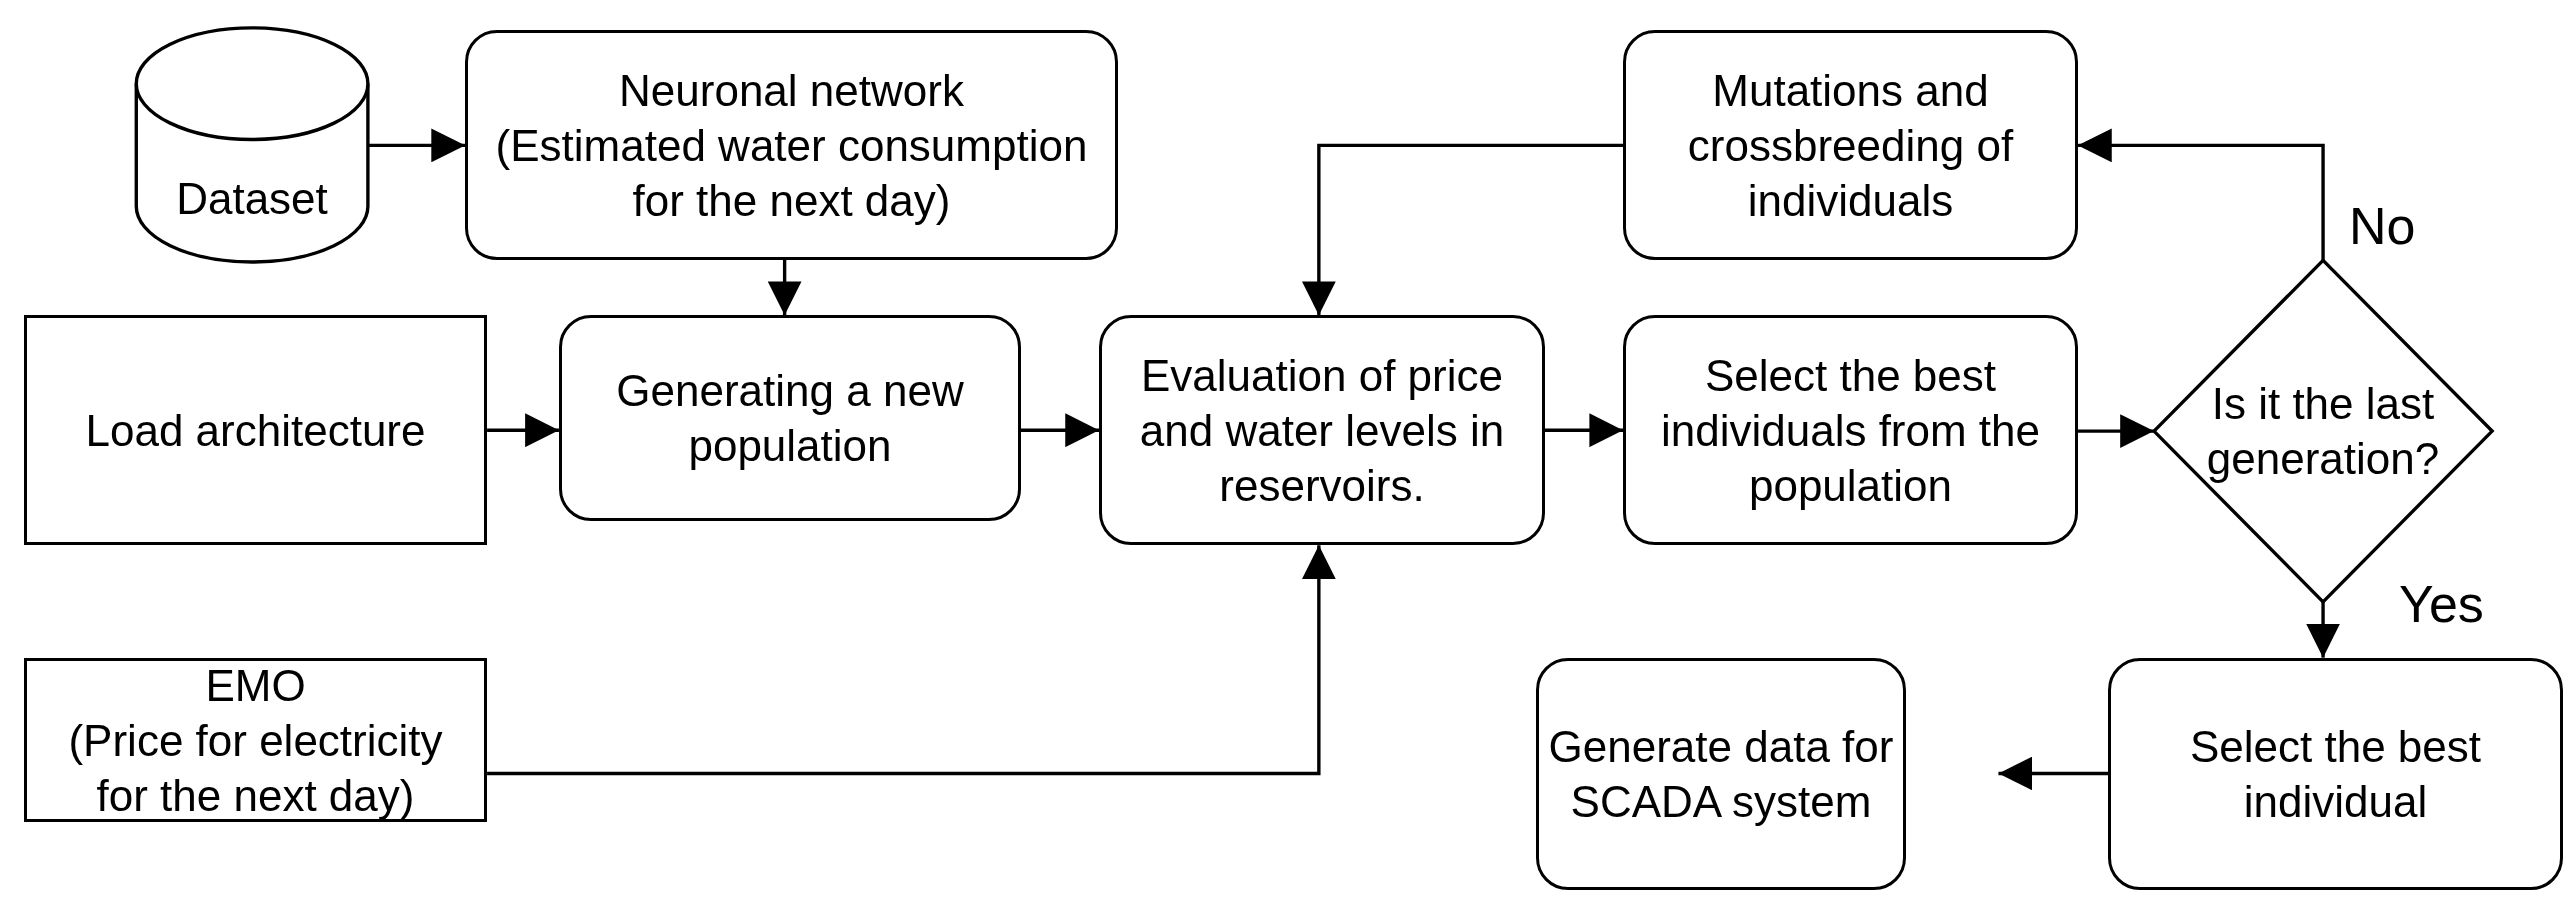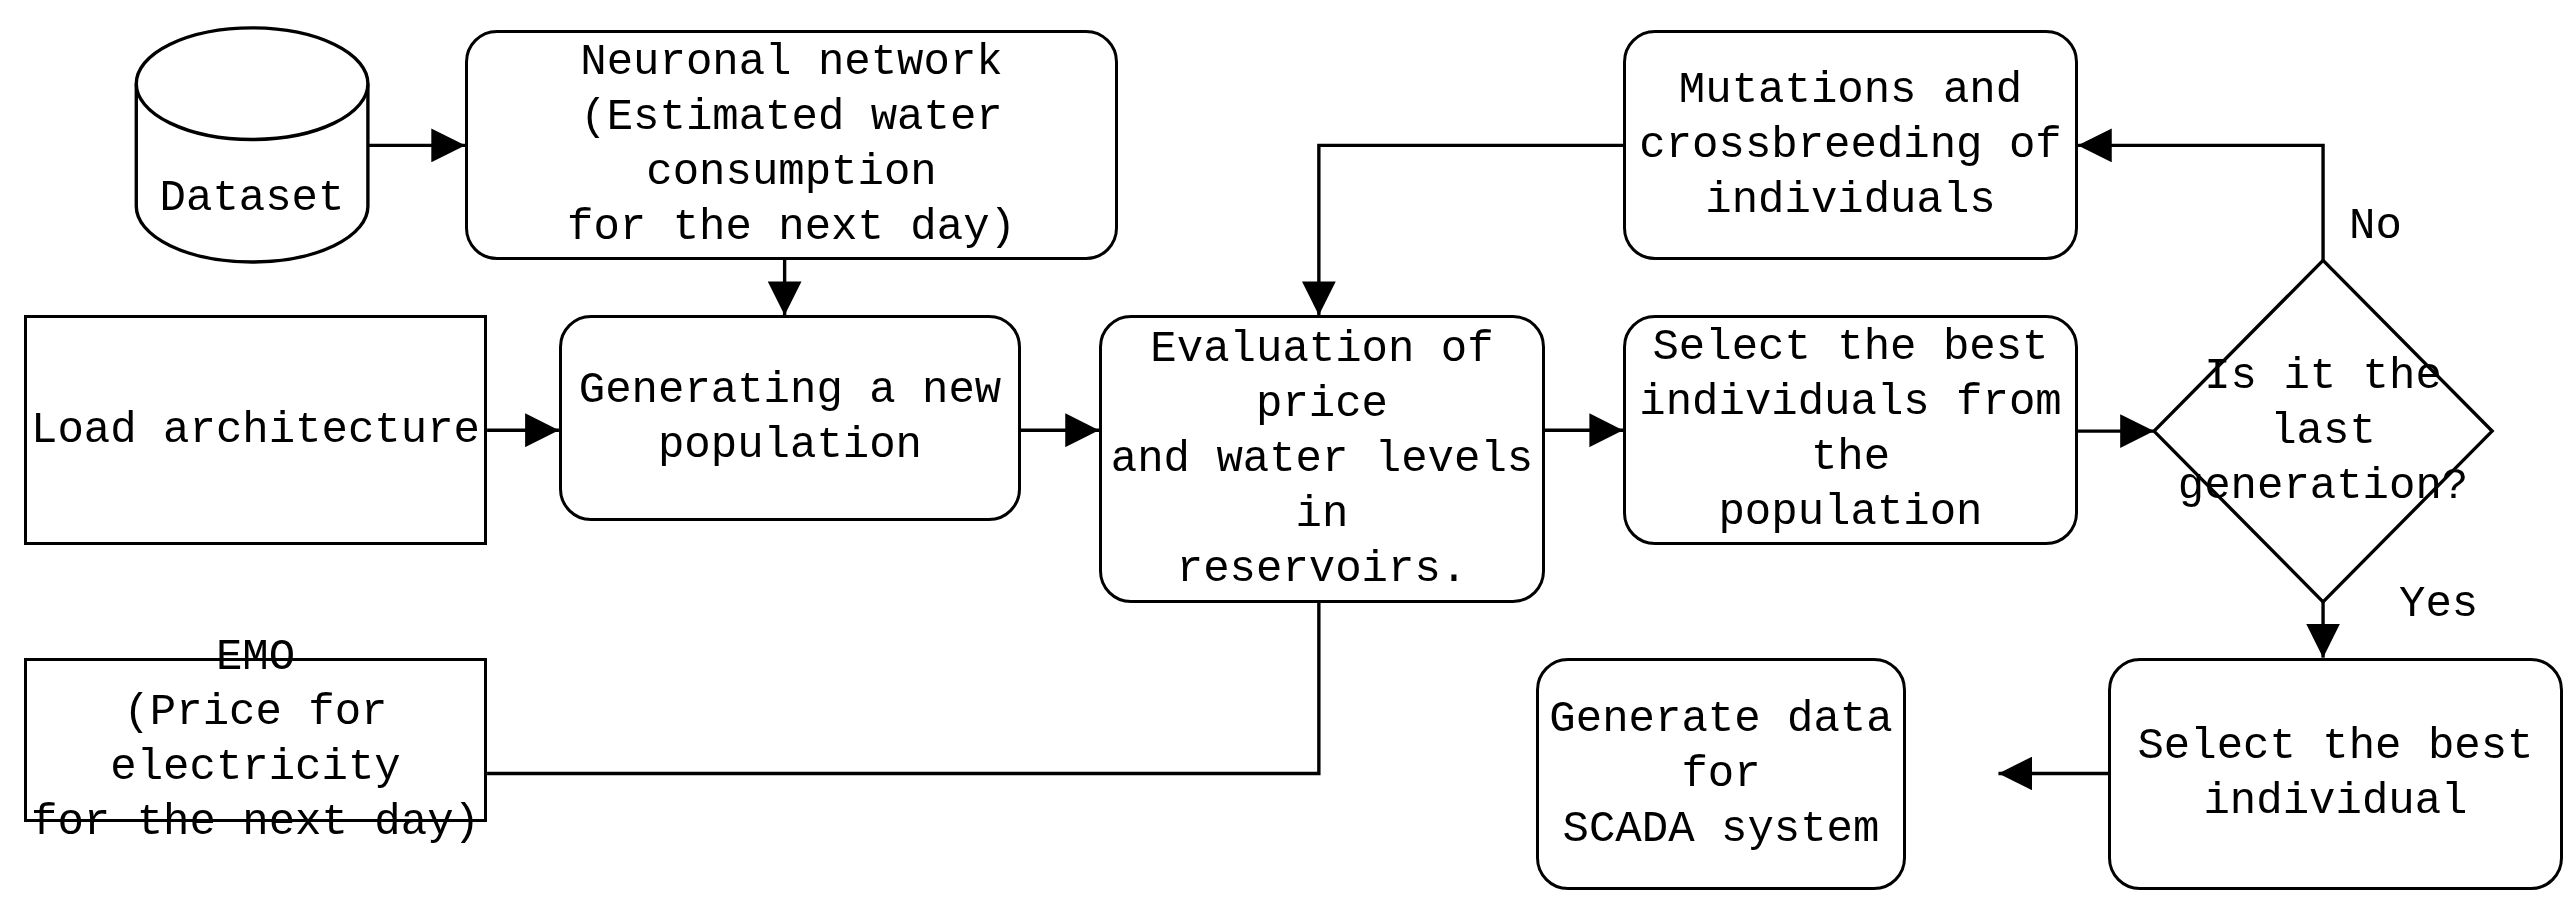--- a/index.html
+++ b/index.html
@@ -1,21 +1,21 @@
 <!DOCTYPE html>
 <html style="font-size:13.5px"><head>
 <meta charset="utf-8">
 <style>
   html, body { margin: 0; padding: 0; background: #ffffff; }
   .diagram {
     position: relative;
     width: 2576px;
     height: 907px;
     background: #ffffff;
-    font-family: Liberation Mono, monospace;
+    font-family: Liberation Sans, sans-serif;
     color: #000000;
   }
   .connector-layer {
     position: absolute;
     left: 0; top: 0;
     width: 2576px; height: 907px;
   }
   .node {
     position: absolute;
     box-sizing: border-box;
@@ -38,30 +38,30 @@
     justify-content: center;
     text-align: center;
     white-space: pre-line;
     font-size: 44px;
     line-height: 55px;
     background: transparent;
     border: none;
   }
   .edge-label {
     position: absolute;
-    font-size: 44px;
+    font-size: 52px;
     line-height: 55px;
     background: transparent;
   }
   
   .n-neuronal            { left: 465px;  top: 30px;  width: 653px; height: 230px; }
   .n-mutations           { left: 1623px; top: 30px;  width: 455px; height: 230px; }
   .n-load                { left: 24px;   top: 315px; width: 463px; height: 230px; }
   .n-generating          { left: 559px;  top: 315px; width: 462px; height: 206px; }
-  .n-evaluation          { left: 1099px; top: 315px; width: 446px; height: 288px; }
+  .n-evaluation          { left: 1099px; top: 315px; width: 446px; height: 230px; }
   .n-select-individuals  { left: 1623px; top: 315px; width: 455px; height: 230px; }
   .n-emo                 { left: 24px;   top: 658px; width: 463px; height: 164px; }
   .n-scada               { left: 1536px; top: 658px; width: 370px; height: 232px; }
   .n-select-individual   { left: 2108px; top: 658px; width: 455px; height: 232px; }
   .l-decision            { left: 2154px; top: 260px; width: 338px; height: 342px; }
   .l-dataset             { left: 136px;  top: 139px; width: 232px; height: 118px; }
   .l-no                  { left: 2349px; top: 199px; }
   .l-yes                 { left: 2399px; top: 577px; }
 </style>
 </head>

